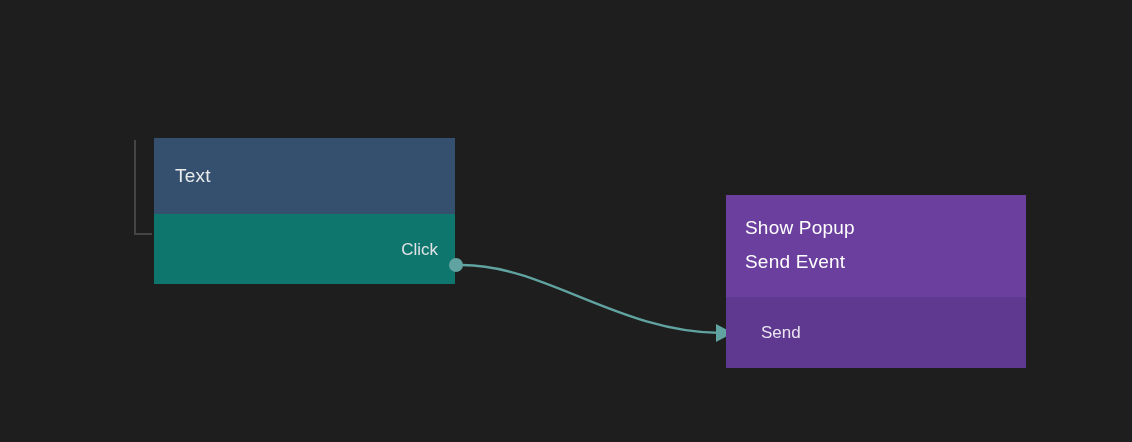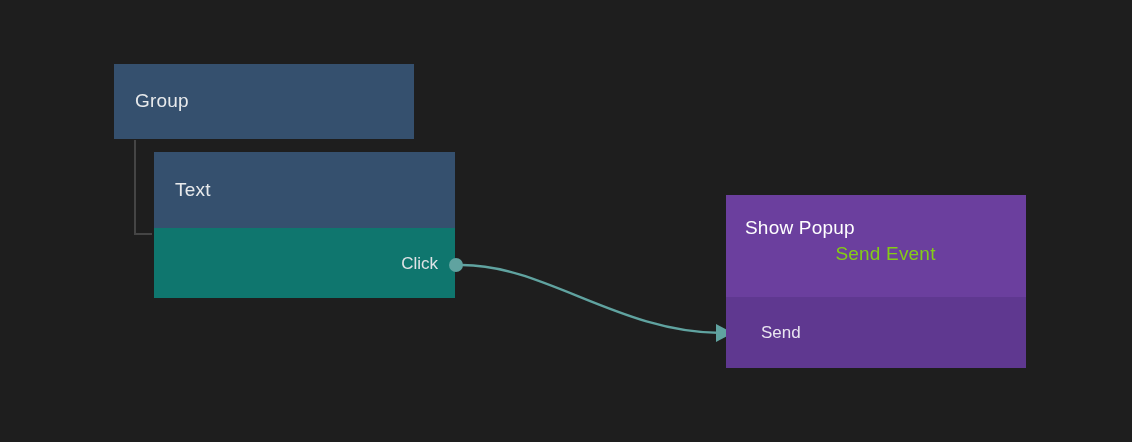--- a/index.html
+++ b/index.html
@@ -78,21 +78,21 @@
     height: 75px;
   }
   #node-group .node-header {
     height: 75px;
     padding: 0 0 0 21px;
   }
 
   
   #node-text {
     left: 154px;
-    top: 152px;
+    top: 138px;
     width: 301px;
     height: 146px;
   }
   #node-text .node-header {
     height: 76px;
     padding: 0 0 0 21px;
   }
   #node-text .node-body {
     height: 70px;
   }
@@ -129,38 +129,37 @@
     left: 726px;
     top: 195px;
     width: 300px;
     height: 173px;
   }
   .node-purple .node-header {
     background: #6b3f9e;
     height: 102px;
     padding: 22px 0 0 19px;
     justify-content: flex-start;
-    gap: 4px;
+    gap: 12px;
   }
   .node-purple .node-body {
     background: #5f3890;
     height: 71px;
   }
   .action-title {
     color: #ffffff;
     font-size: 19px;
     line-height: 1.15;
     letter-spacing: .2px;
   }
   .action-subtitle {
-    color: #84cc16;
+    color: #ffffff;
     font-size: 19px;
     line-height: 1.15;
     letter-spacing: .2px;
-    text-align: center;
   }
   .port-row-in {
     position: absolute;
     left: 0;
     top: 0;
     height: 71px;
     display: flex;
     align-items: center;
     padding-left: 19px;
     margin-left: 16px;
@@ -176,25 +175,20 @@
 
 <div id="canvas">
 
   <div class="tree-link" style="left:134px; top:140px; width:16px; height:93px;"></div>
 
   <svg class="wire-layer" viewBox="0 0 1132 442" width="1132" height="442">
     <path d="M 462,265 C 545,265 620,333 722,333" fill="none" stroke="#60a3a0" stroke-width="2.4" stroke-linecap="round"></path>
     <polygon points="733,333 716,324 716,342" fill="#60a3a0"></polygon>
   </svg>
 
-  <div class="node node-blue" id="node-group">
-    <div class="node-header">
-      <span class="node-title">Group</span>
-    </div>
-  </div>
 
   <div class="node node-blue" id="node-text">
     <div class="node-header">
       <span class="node-title">Text</span>
     </div>
     <div class="node-body">
       <div class="port-row-out">
         <span class="port-label">Click</span>
       </div>
     </div>

